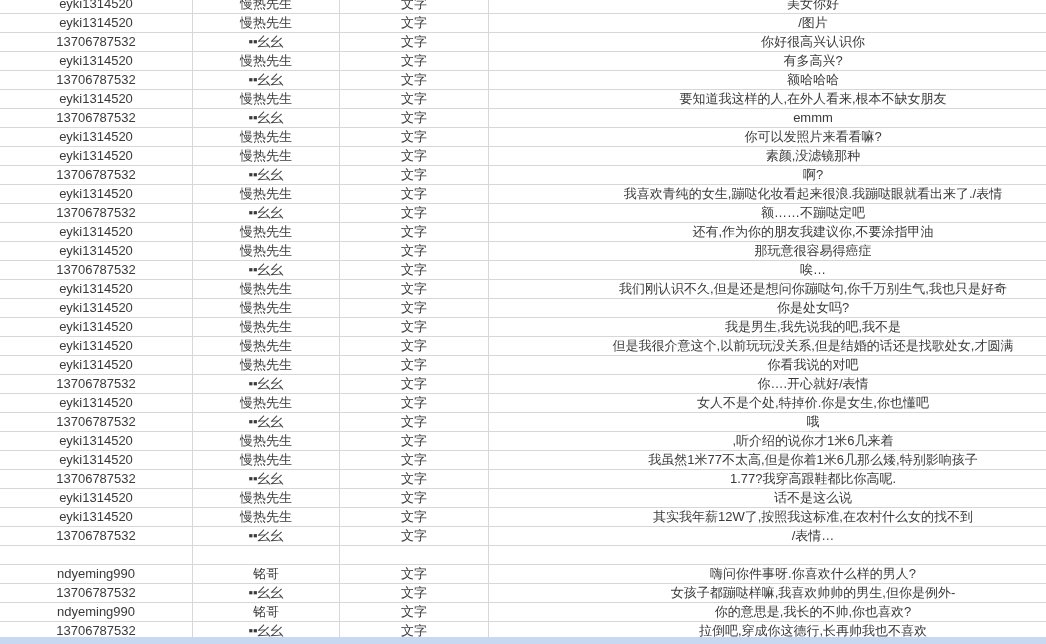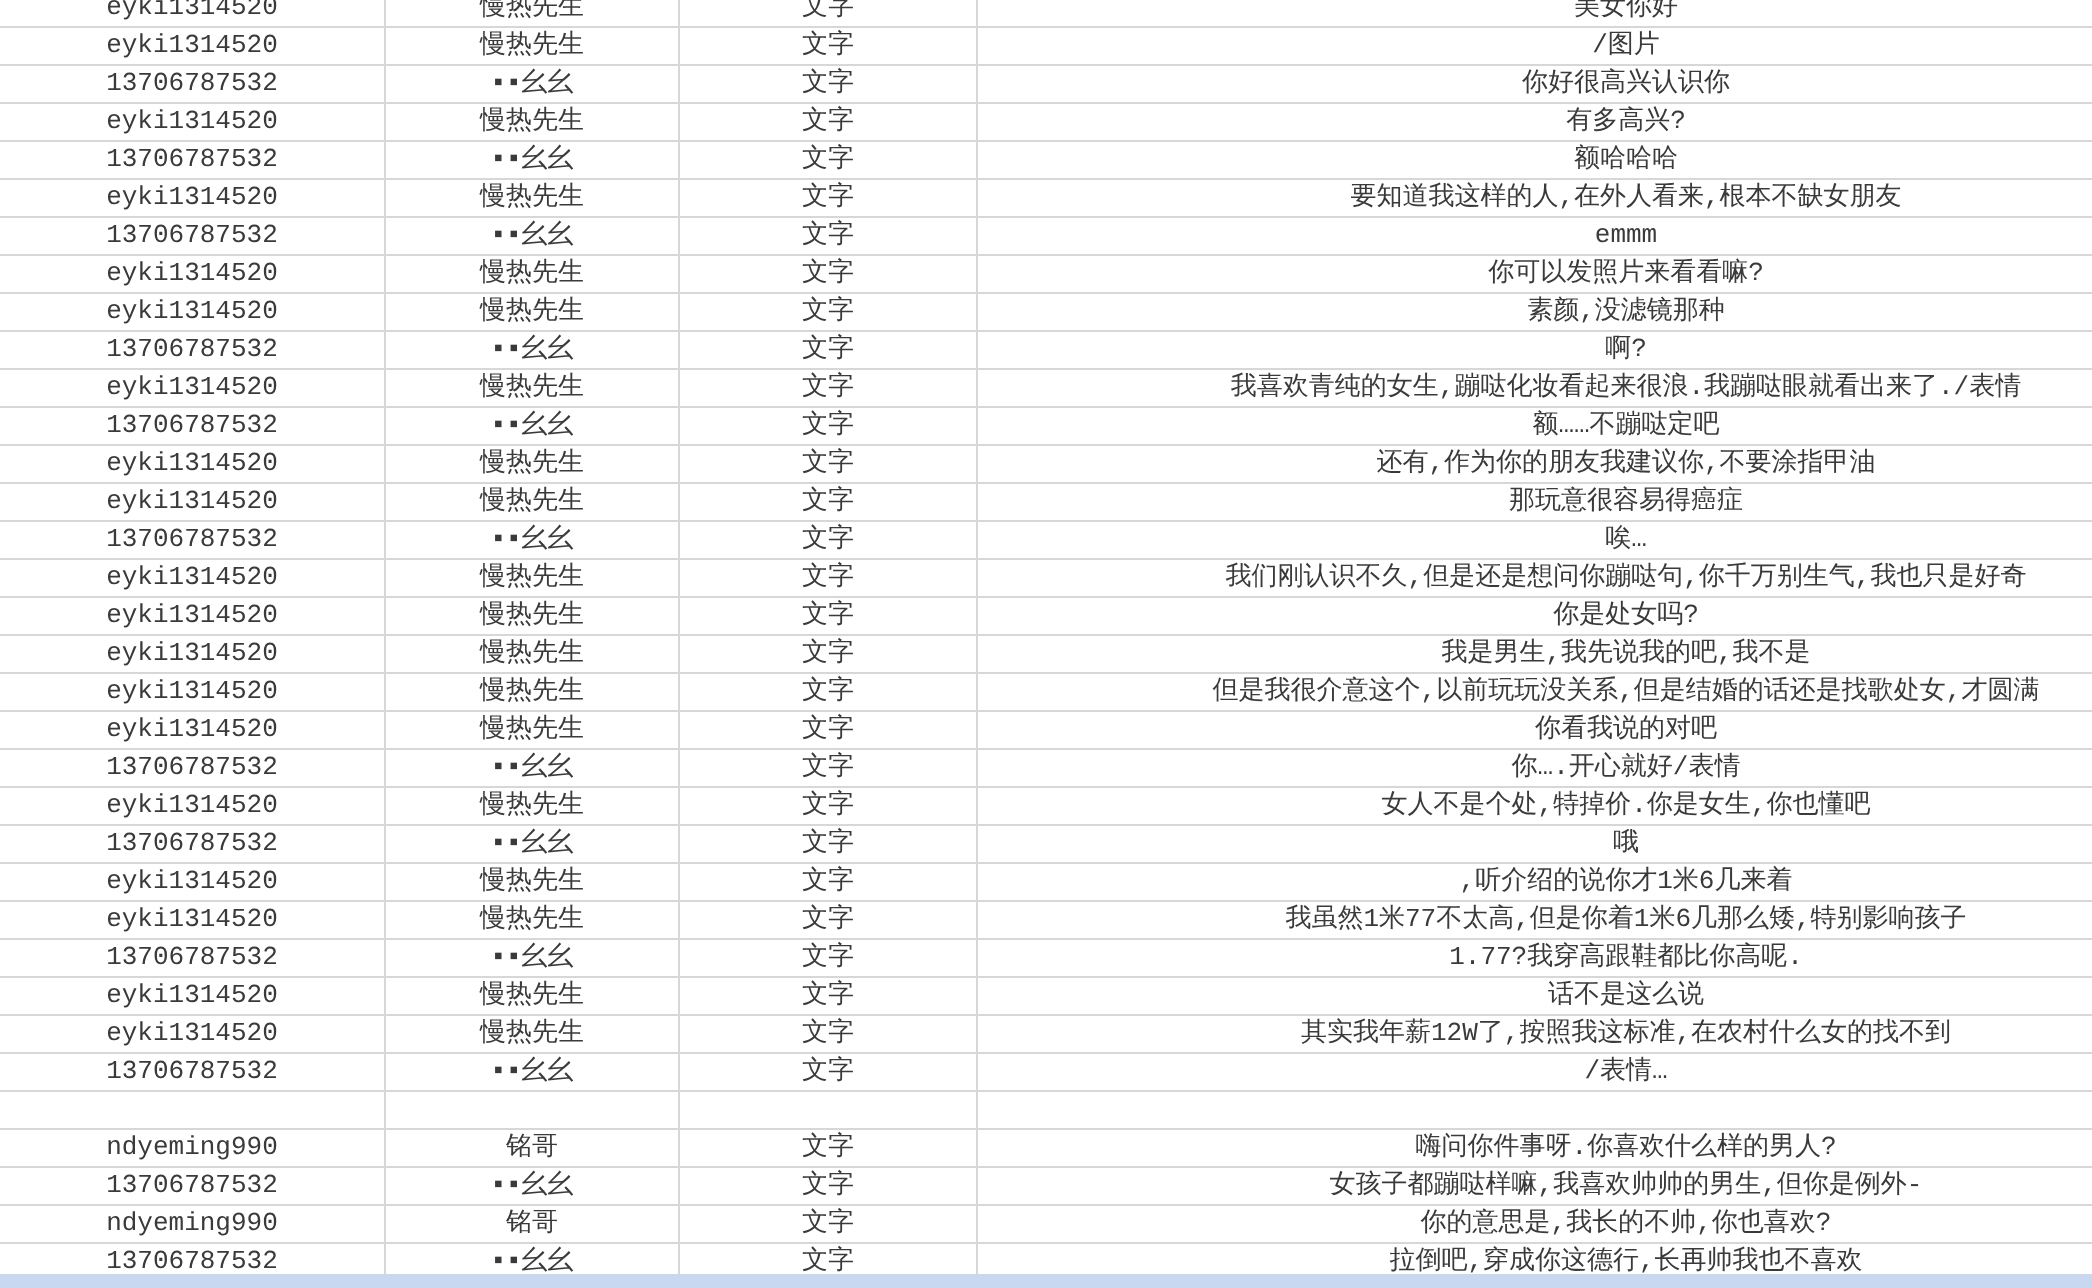--- a/index.html
+++ b/index.html
@@ -9,21 +9,21 @@
     --band: #c8d8f0;
   }
   * { margin: 0; padding: 0; box-sizing: border-box; }
   html, body { background: var(--bg); }
   .viewport {
     position: relative;
     width: 1046px;
     height: 644px;
     overflow: hidden;
     background: var(--bg);
-    font-family: Liberation Mono, monospace;
+    font-family: Liberation Sans, sans-serif;
   }
   .sheet {
     position: absolute;
     top: -5px;
     left: 0;
     width: 1137px;
   }
   .row {
     display: flex;
     height: 19px;

